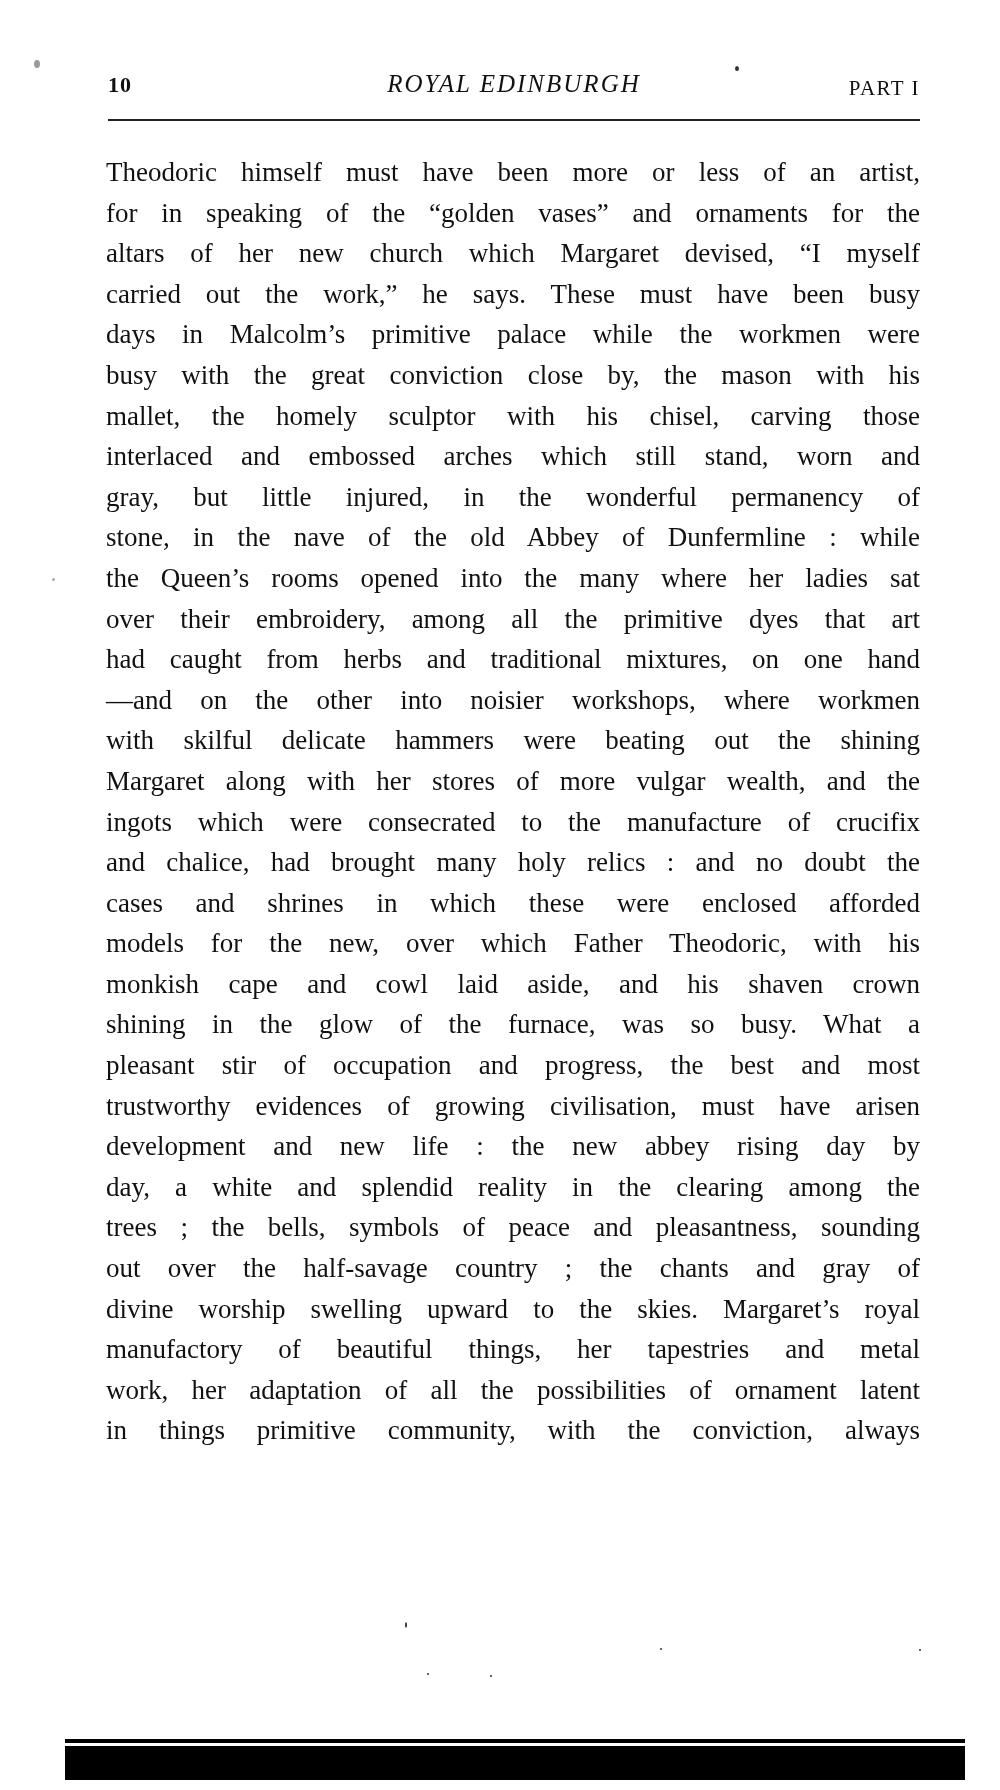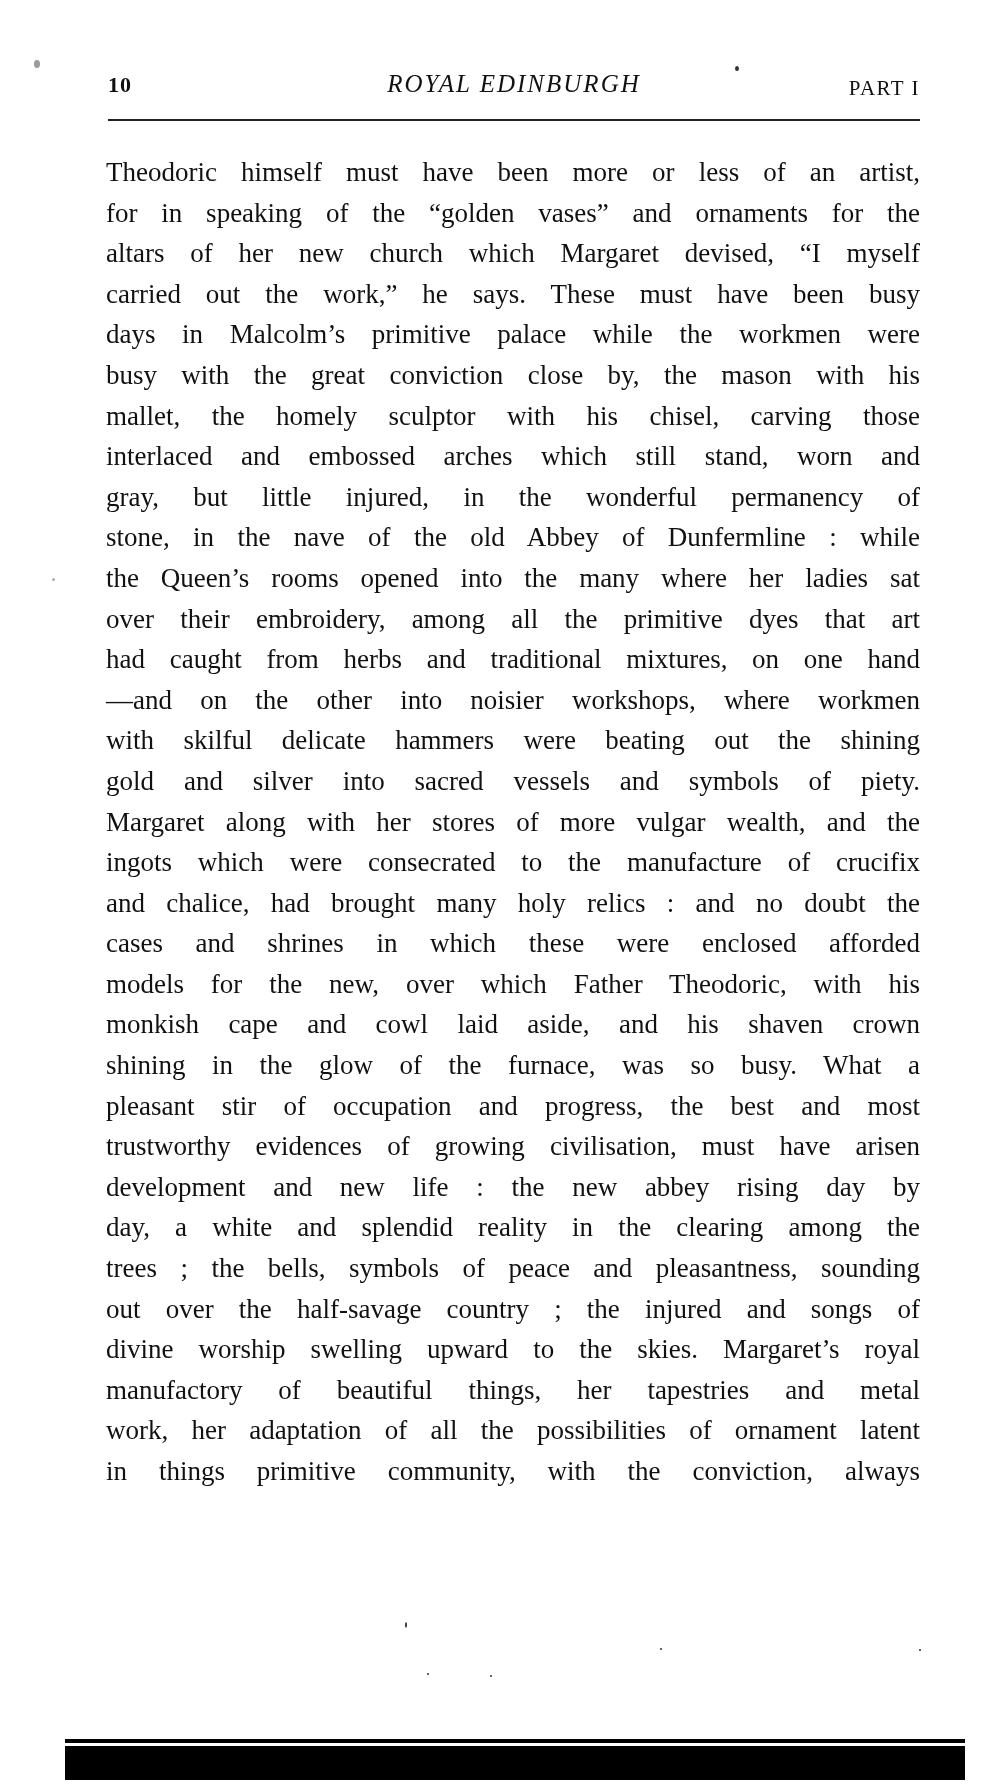--- a/index.html
+++ b/index.html
@@ -38,34 +38,33 @@
     <span class="line">busy with the great conviction close by, the mason with his</span>
     <span class="line">mallet, the homely sculptor with his chisel, carving those</span>
     <span class="line">interlaced and embossed arches which still stand, worn and</span>
     <span class="line">gray, but little injured, in the wonderful permanency of</span>
     <span class="line">stone, in the nave of the old Abbey of Dunfermline : while</span>
     <span class="line">the Queen’s rooms opened into the many where her ladies sat</span>
     <span class="line">over their embroidery, among all the primitive dyes that art</span>
     <span class="line">had caught from herbs and traditional mixtures, on one hand</span>
     <span class="line">—and on the other into noisier workshops, where workmen</span>
     <span class="line">with skilful delicate hammers were beating out the shining</span>
-    <span class="line">gold and silver into sacred vessels and symbols of piety.</span>
     <span class="line">Margaret along with her stores of more vulgar wealth, and the</span>
     <span class="line">ingots which were consecrated to the manufacture of crucifix</span>
     <span class="line">and chalice, had brought many holy relics :  and no doubt the</span>
     <span class="line">cases and shrines in which these were enclosed afforded</span>
     <span class="line">models for the new, over which Father Theodoric, with his</span>
     <span class="line">monkish cape and cowl laid aside, and his shaven crown</span>
     <span class="line">shining in the glow of the furnace, was so busy.  What a</span>
     <span class="line">pleasant stir of occupation and progress, the best and most</span>
     <span class="line">trustworthy evidences of growing civilisation, must have arisen</span>
     <span class="line">development and new life : the new abbey rising day by</span>
     <span class="line">day, a white and splendid reality in the clearing among the</span>
     <span class="line">trees ; the bells, symbols of peace and pleasantness, sounding</span>
-    <span class="line">out over the half-savage country ; the injured and songs of</span>
+    <span class="line">out over the half-savage country ; the chants and gray of</span>
     <span class="line">divine worship swelling upward to the skies.  Margaret’s royal</span>
     <span class="line">manufactory of beautiful things, her tapestries and metal</span>
     <span class="line">work, her adaptation of all the possibilities of ornament latent</span>
     <span class="line last">in things primitive community, with the conviction, always</span>
   </div>
 
   <div class="speck" style="left:34px;top:52px;width:6px;height:8px;opacity:.5"></div>
   <div class="speck" style="left:735px;top:58px;width:4px;height:5px"></div>
   <div class="speck" style="left:52px;top:570px;width:3px;height:3px;opacity:.4"></div>
   <div class="speck" style="left:405px;top:1614px;width:2px;height:6px"></div>

